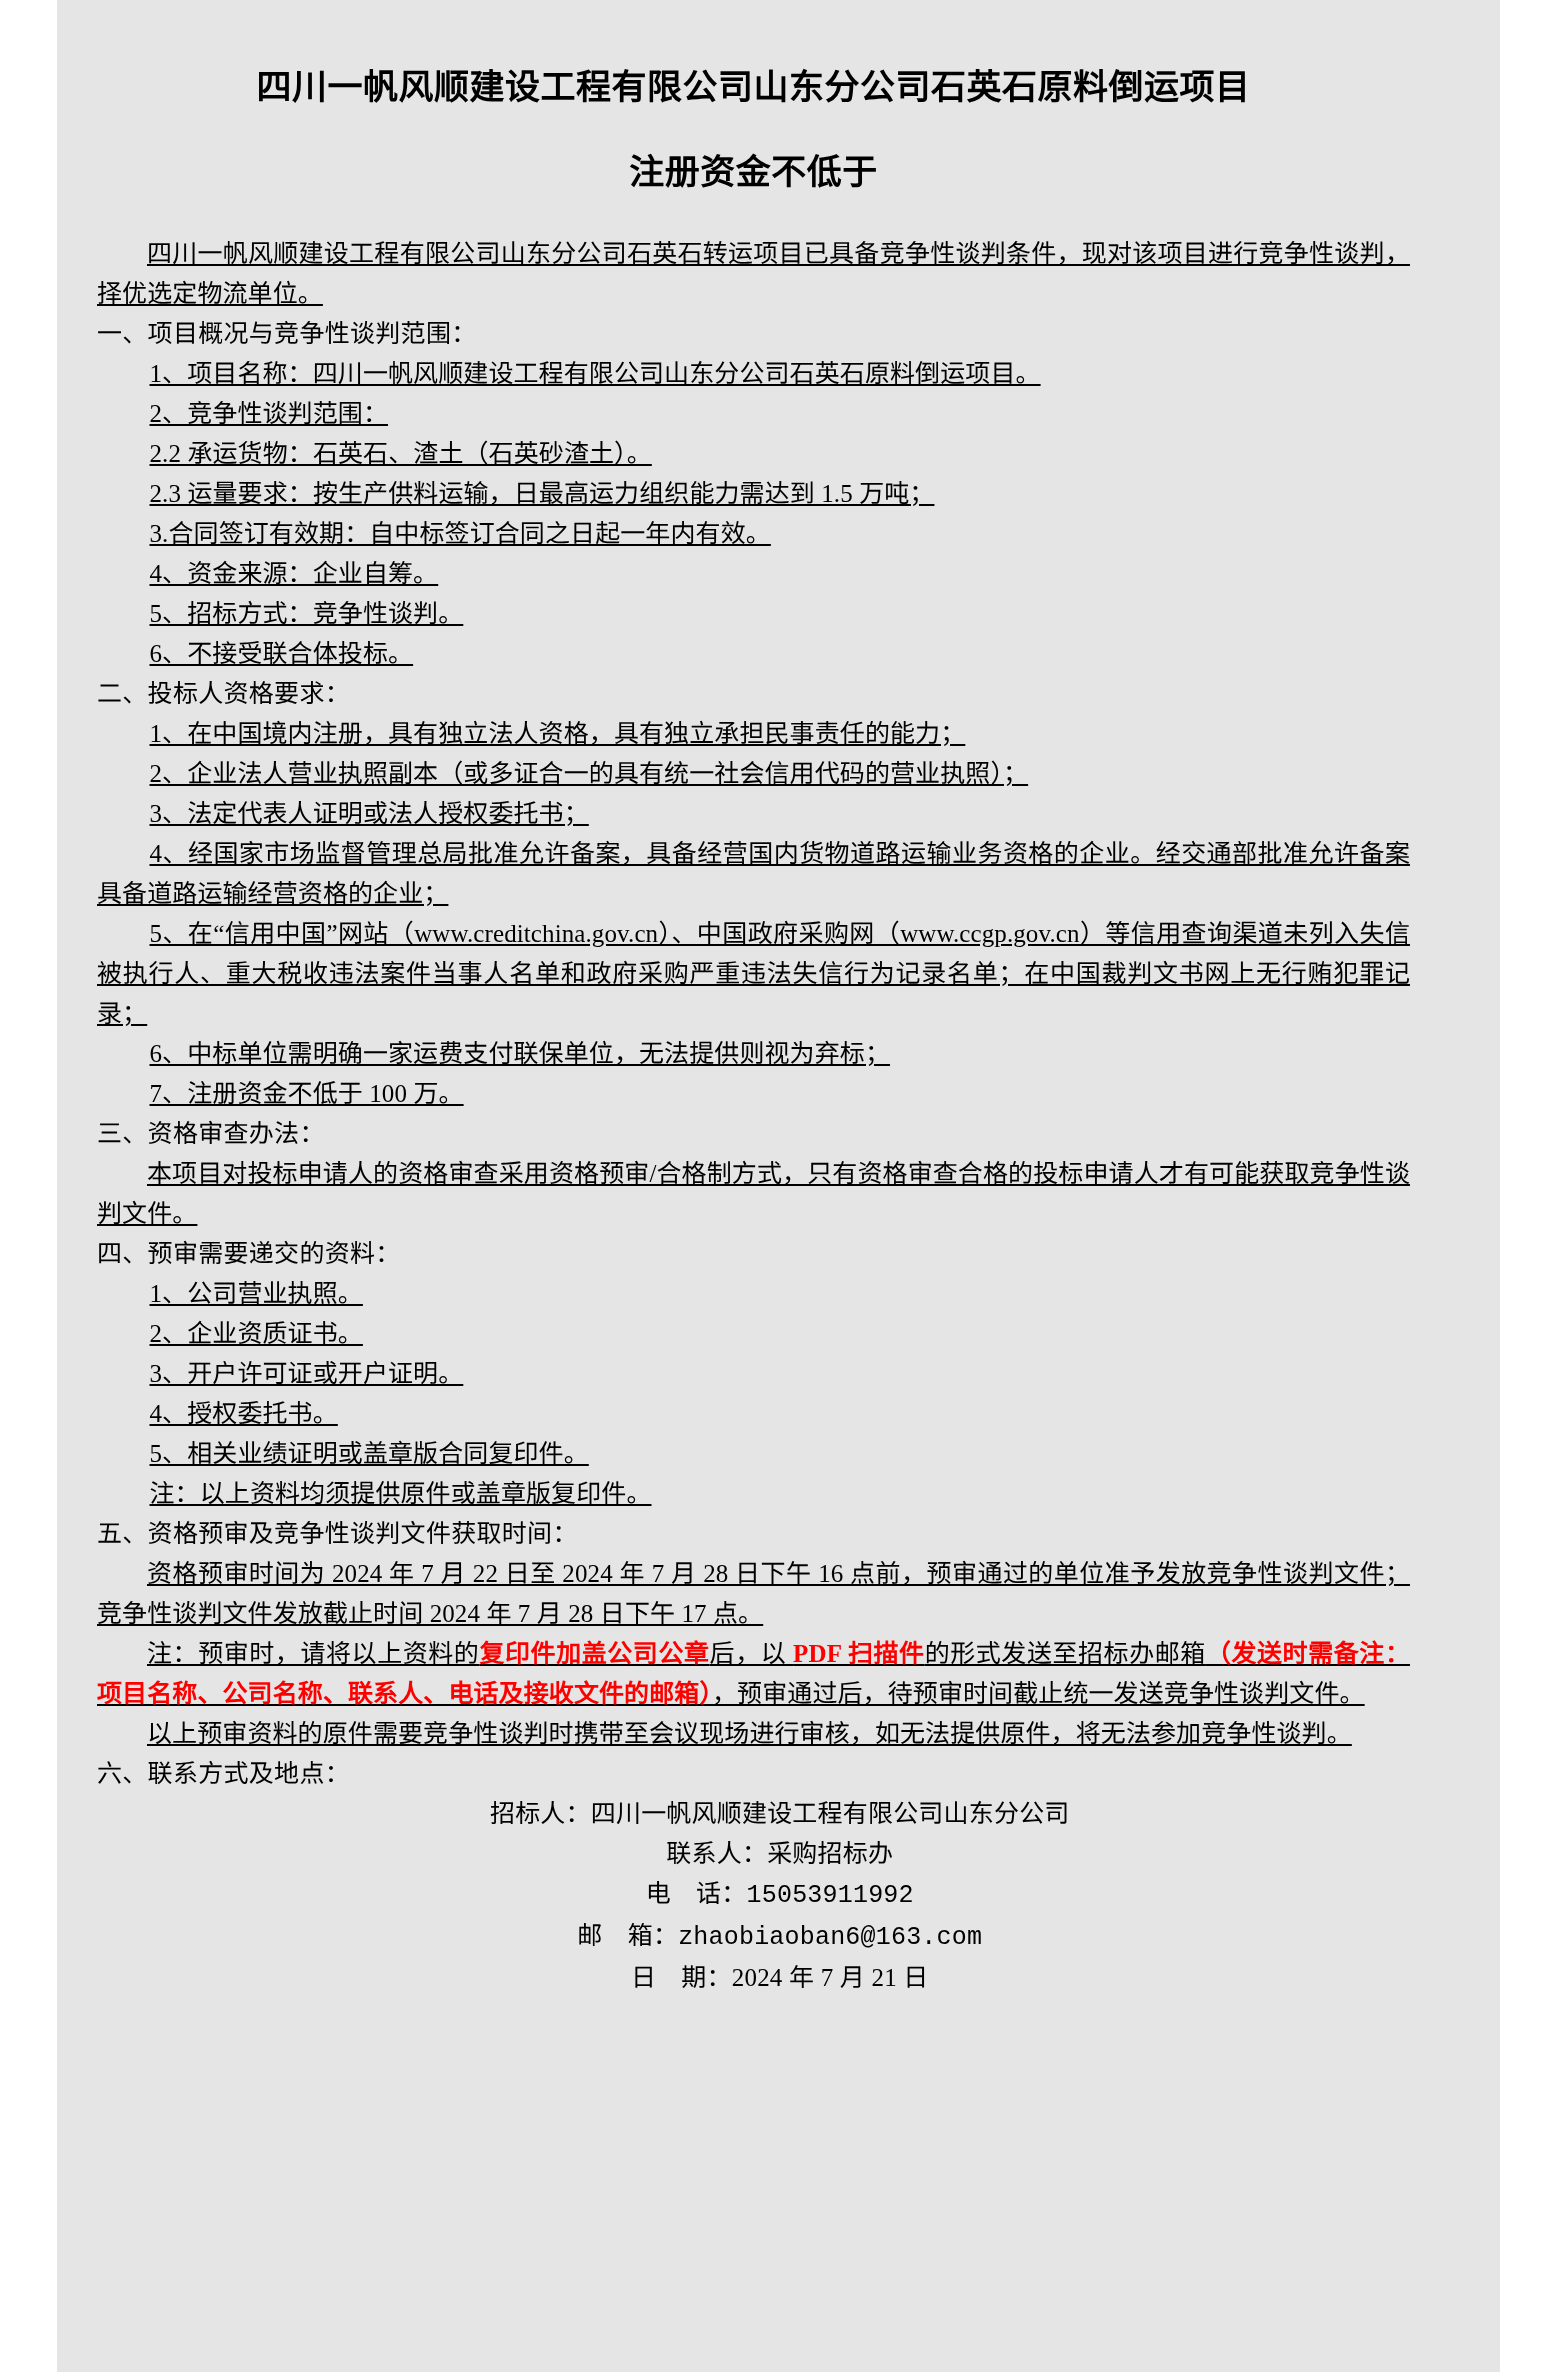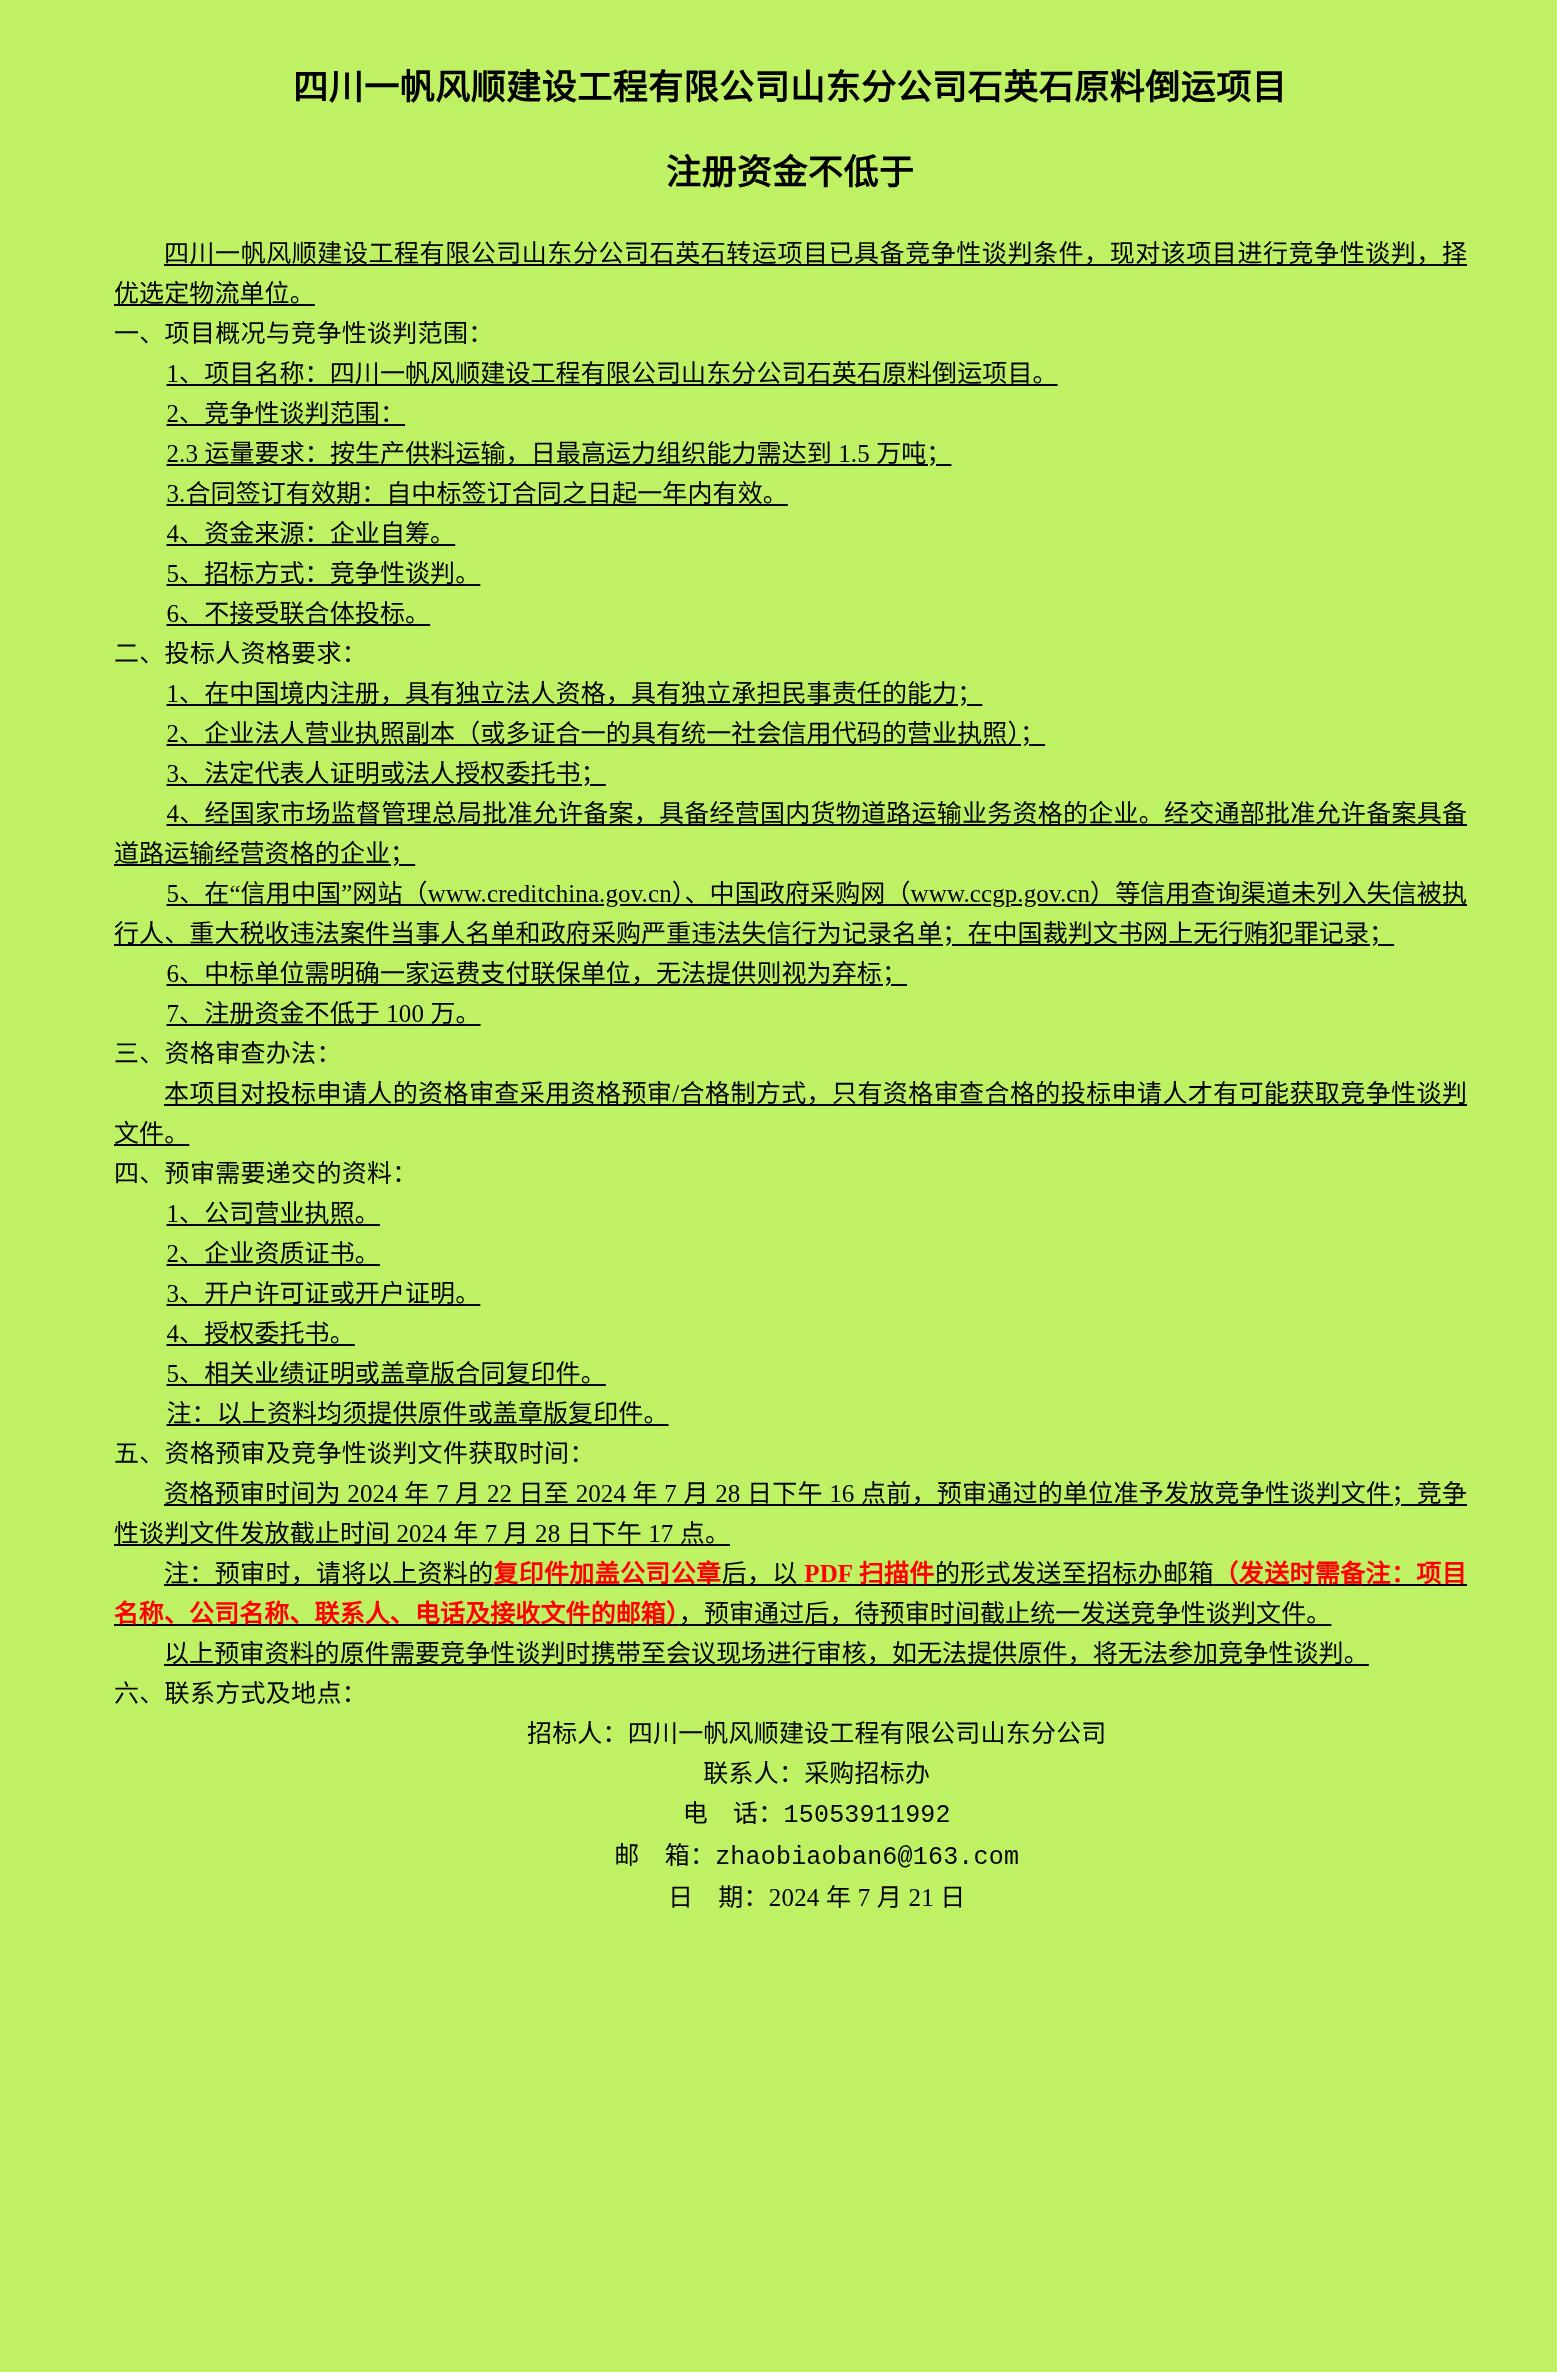--- a/index.html
+++ b/index.html
@@ -6,26 +6,26 @@
   html, body {
     margin: 0;
     padding: 0;
     background: #ffffff;
   }
   body {
     font-family: "Liberation Serif", "DejaVu Serif", serif;
     color: #000000;
   }
   .page {
-    width: 1557px;
+    width: 1443px;
     min-height: 2373px;
     box-sizing: border-box;
     margin: 0 auto;
-    background: #bef264;
-    padding: 55px 90px 38px 114px;
+    background: #e5e5e5;
+    padding: 55px 90px 38px 40px;
     position: relative;
   }
   .doc-title {
     text-align: center;
     font-size: 35px;
     font-weight: bold;
     line-height: 1.42;
     letter-spacing: 0.5px;
     margin: 0;
     padding: 0;
@@ -88,20 +88,21 @@
   <h1 class="doc-title doc-title-1">四川一帆风顺建设工程有限公司山东分公司石英石原料倒运项目</h1>
   <h1 class="doc-title doc-title-2">注册资金不低于</h1>
 
   <div class="body-block">
 
     <p class="para indent2">四川一帆风顺建设工程有限公司山东分公司石英石转运项目已具备竞争性谈判条件，现对该项目进行竞争性谈判，择优选定物流单位。</p>
 
     <p class="section">一、项目概况与竞争性谈判范围：</p>
     <p class="para item">1、项目名称：四川一帆风顺建设工程有限公司山东分公司石英石原料倒运项目。</p>
     <p class="para item">2、竞争性谈判范围：</p>
+    <p class="para item">2.2 承运货物：石英石、渣土（石英砂渣土）。</p>
     <p class="para item">2.3 运量要求：按生产供料运输，日最高运力组织能力需达到 1.5 万吨；</p>
     <p class="para item">3.合同签订有效期：自中标签订合同之日起一年内有效。</p>
     <p class="para item">4、资金来源：企业自筹。</p>
     <p class="para item">5、招标方式：竞争性谈判。</p>
     <p class="para item">6、不接受联合体投标。</p>
 
     <p class="section">二、投标人资格要求：</p>
     <p class="para item">1、在中国境内注册，具有独立法人资格，具有独立承担民事责任的能力；</p>
     <p class="para item">2、企业法人营业执照副本（或多证合一的具有统一社会信用代码的营业执照）；</p>
     <p class="para item">3、法定代表人证明或法人授权委托书；</p>

